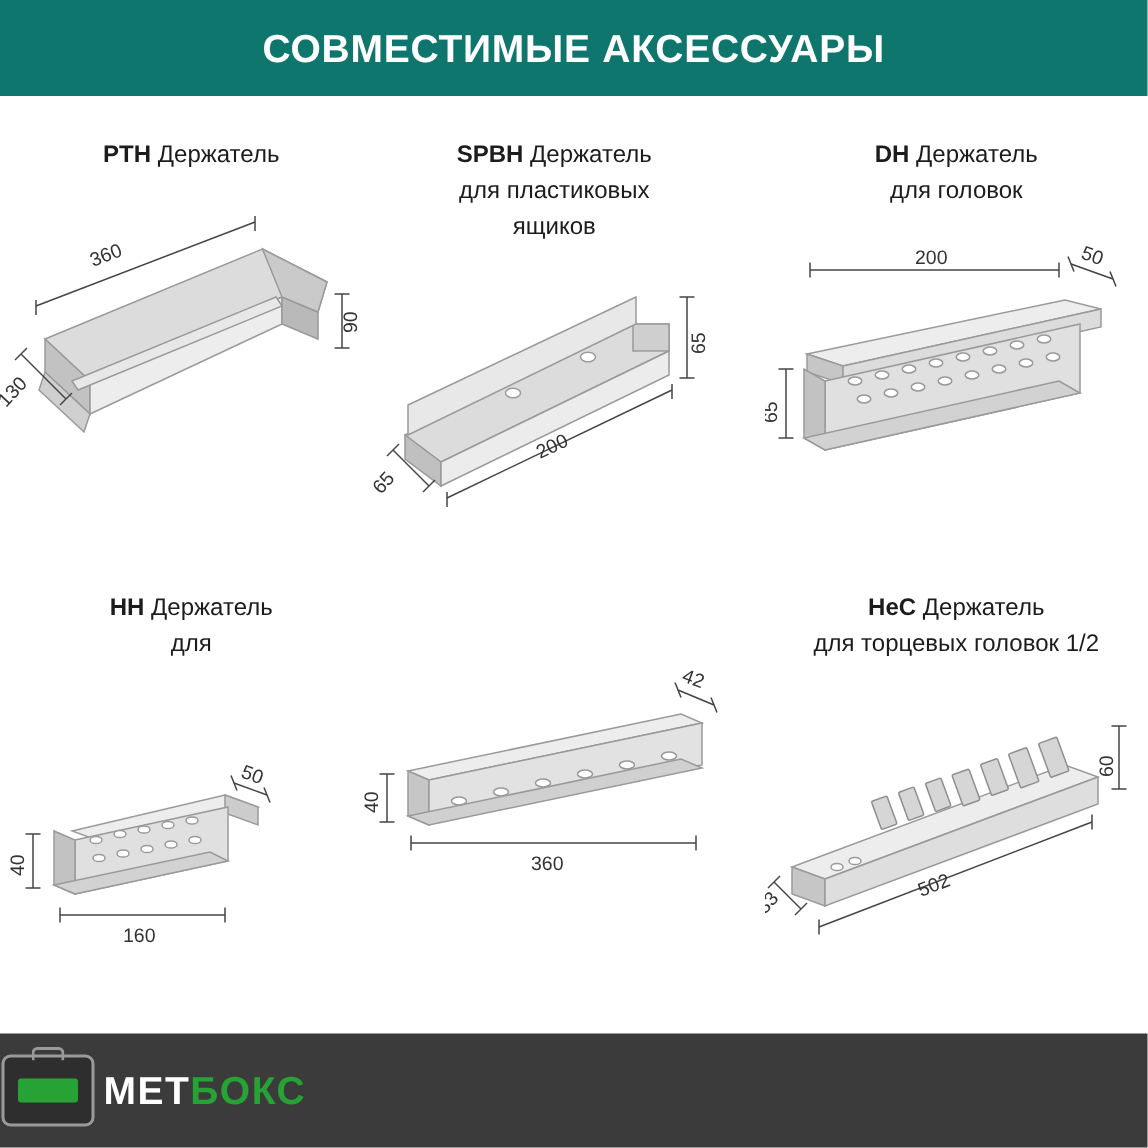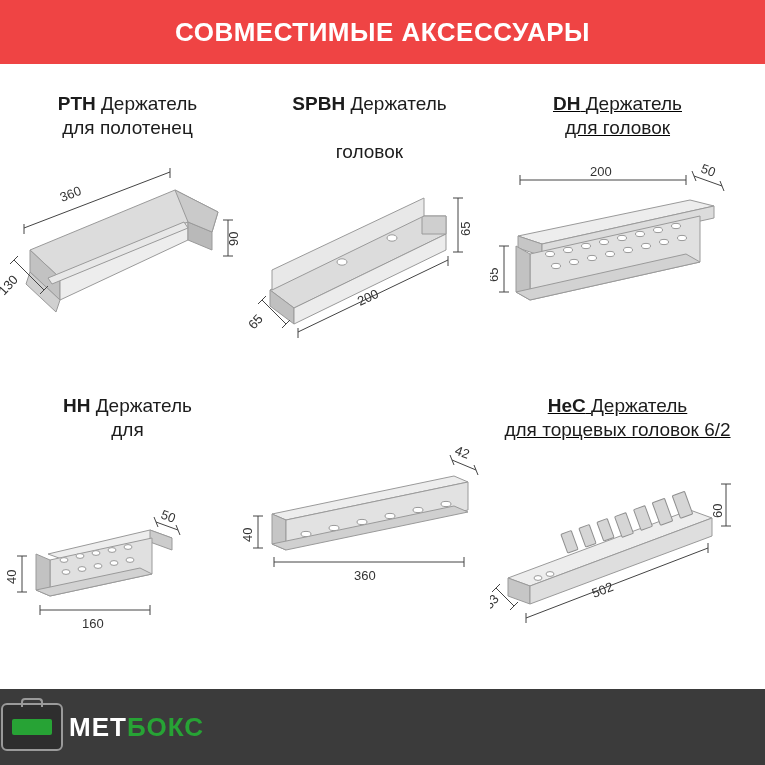--- a/index.html
+++ b/index.html
@@ -6,42 +6,42 @@
   html, body { margin:0; padding:0; }
   body {
     width: 765px; height: 765px;
     background: #ffffff;
     font-family: "Liberation Sans", sans-serif;
     overflow: hidden;
     position: relative;
   }
   .header {
     position: absolute; left:0; top:0; width:765px; height:64px;
-    background: #ef4444;
+    background: #0f766e;
     display:flex; align-items:center; justify-content:center;
   }
   .header-title {
     color:#ffffff; font-size:26px; font-weight:bold; letter-spacing:0.5px;
     text-transform: uppercase;
   }
   .content {
     position:absolute; left:0; top:64px; width:765px; height:625px;
     background:#ffffff;
   }
   .grid {
     position:absolute; left:0; top:0; width:765px; height:625px;
   }
   .cell { position:absolute; width:255px; }
   .cell-r0 { top: 28px; height: 300px; }
   .cell-r1 { top: 330px; height: 290px; }
   .cell-c0 { left: 0px; }
   .cell-c1 { left: 242px; }
-  .cell-c2 { left: 490px; text-decoration: underline; }
+  .cell-c2 { left: 510px; }
   .caption {
-    text-align:center; font-size:19px; color:#1c1c1c; line-height:24px;
+    text-align:center; font-size:16px; color:#1c1c1c; line-height:24px;
     padding: 0 10px;
   }
   .caption b { font-weight:bold; }
   .figure {
     position:relative; width:255px; height:190px; margin-top:10px;
   }
   svg { display:block; }
   .dim-text {
     font-size: 13px; fill:#333; font-family:"Liberation Sans", sans-serif;
   }
@@ -76,21 +76,20 @@
   <div class="header-title">СОВМЕСТИМЫЕ АКСЕССУАРЫ</div>
 </div>
 
 <div class="content">
   <div class="grid">
 
     <div class="cell cell-r0 cell-c0">
       <div class="caption">
         <b>PTH</b>
         <span>Держатель</span><br>
-        <span>для полотенец</span>
       </div>
       <div class="figure">
         <svg width="255" height="190" viewBox="0 0 255 190">
 
           <polygon points="30,100 175,40 218,62 212,82 188,72 60,128" fill="#dcdcdc" stroke="#9a9a9a" stroke-width="1"></polygon>
           <polygon points="30,100 60,128 60,150 30,122" fill="#c2c2c2" stroke="#9a9a9a" stroke-width="1"></polygon>
           <polygon points="60,128 188,72 188,90 60,150" fill="#ededed" stroke="#9a9a9a" stroke-width="1"></polygon>
           <polygon points="188,72 212,82 212,100 188,90" fill="#b9b9b9" stroke="#9a9a9a" stroke-width="1"></polygon>
           <polygon points="175,40 218,62 212,82 188,72" fill="#cacaca" stroke="#9a9a9a" stroke-width="1"></polygon>
           <polygon points="30,122 60,150 56,162 26,134" fill="#d0d0d0" stroke="#9a9a9a" stroke-width="1"></polygon>
@@ -112,22 +111,22 @@
           <line x1="40" y1="144" x2="48" y2="136" stroke="#444" stroke-width="1"></line>
           <text class="dim-text" x="4" y="146" transform="rotate(-47 4 146)">130</text>
         </svg>
       </div>
     </div>
 
     <div class="cell cell-r0 cell-c1">
       <div class="caption">
         <b>SPBH</b>
         <span>Держатель</span><br>
-        <br>
-        <span>головок</span>
+        <span>для пластиковых</span><br>
+        <span>ящиков</span>
       </div>
       <div class="figure">
         <svg width="255" height="190" viewBox="0 0 255 190">
 
           <polygon points="28,116 180,42 204,42 204,60 52,134" fill="#dcdcdc" stroke="#9a9a9a" stroke-width="1"></polygon>
           <polygon points="28,116 52,134 52,150 28,132" fill="#c0c0c0" stroke="#9a9a9a" stroke-width="1"></polygon>
           <polygon points="52,134 204,60 204,76 52,150" fill="#ececec" stroke="#9a9a9a" stroke-width="1"></polygon>
           <polygon points="180,42 204,42 204,60 180,60" fill="#cfcfcf" stroke="#9a9a9a" stroke-width="1"></polygon>
           <polygon points="30,96 182,24 182,42 30,116" fill="#e8e8e8" stroke="#9a9a9a" stroke-width="1"></polygon>
           <ellipse cx="100" cy="88" rx="5" ry="3.2" fill="#ffffff" stroke="#9a9a9a"></ellipse>
@@ -283,21 +282,21 @@
           <line x1="222" y1="153" x2="222" y2="163" stroke="#444" stroke-width="1"></line>
           <text class="dim-text" x="112" y="176">360</text>
         </svg>
       </div>
     </div>
 
     <div class="cell cell-r1 cell-c2">
       <div class="caption">
         <b>HeC</b>
         <span>Держатель</span><br>
-        <span>для торцевых головок 6/2</span>
+        <span>для торцевых головок 1/2</span>
       </div>
       <div class="figure">
         <svg width="255" height="190" viewBox="0 0 255 190">
 
           <polygon points="18,126 200,58 222,66 40,134" fill="#ededed" stroke="#9a9a9a" stroke-width="1"></polygon>
           <polygon points="18,126 40,134 40,152 18,144" fill="#c6c6c6" stroke="#9a9a9a" stroke-width="1"></polygon>
           <polygon points="40,134 222,66 222,84 40,152" fill="#dedede" stroke="#9a9a9a" stroke-width="1"></polygon>
 
           <g stroke="#8f8f8f" fill="#d6d6d6">
             <rect x="74" y="80" width="11" height="20" rx="1" transform="rotate(-20 79 90)"></rect>

